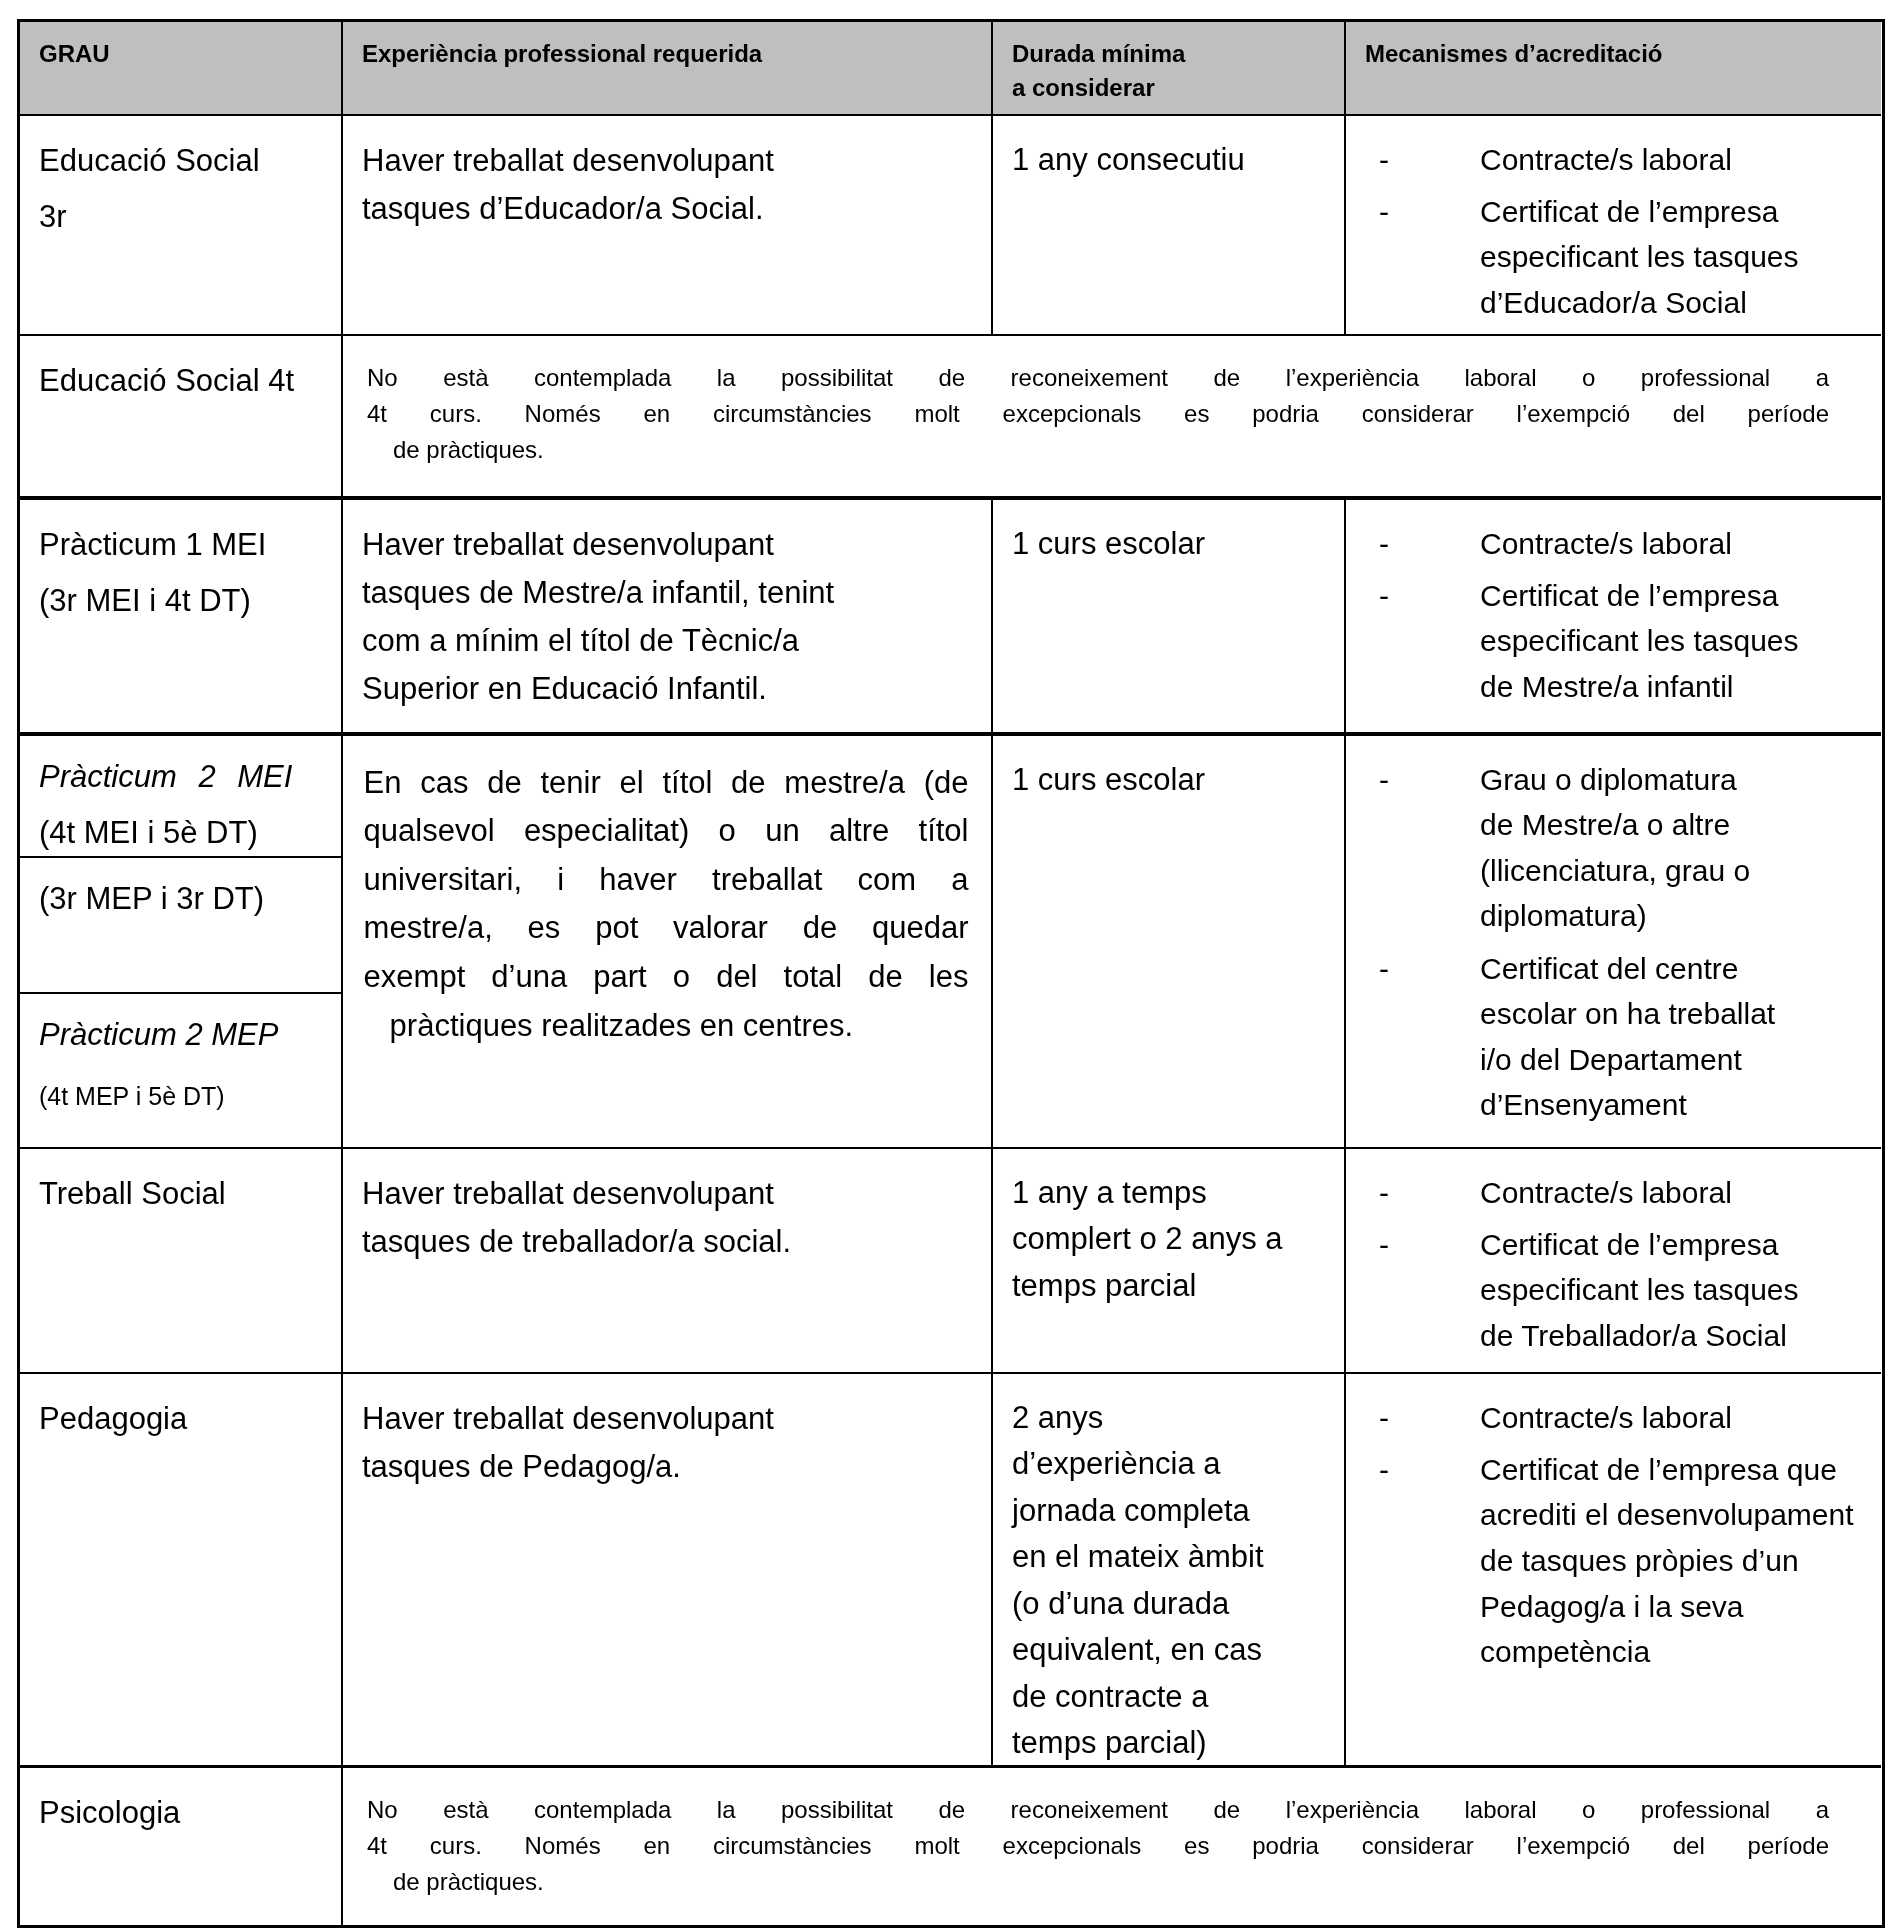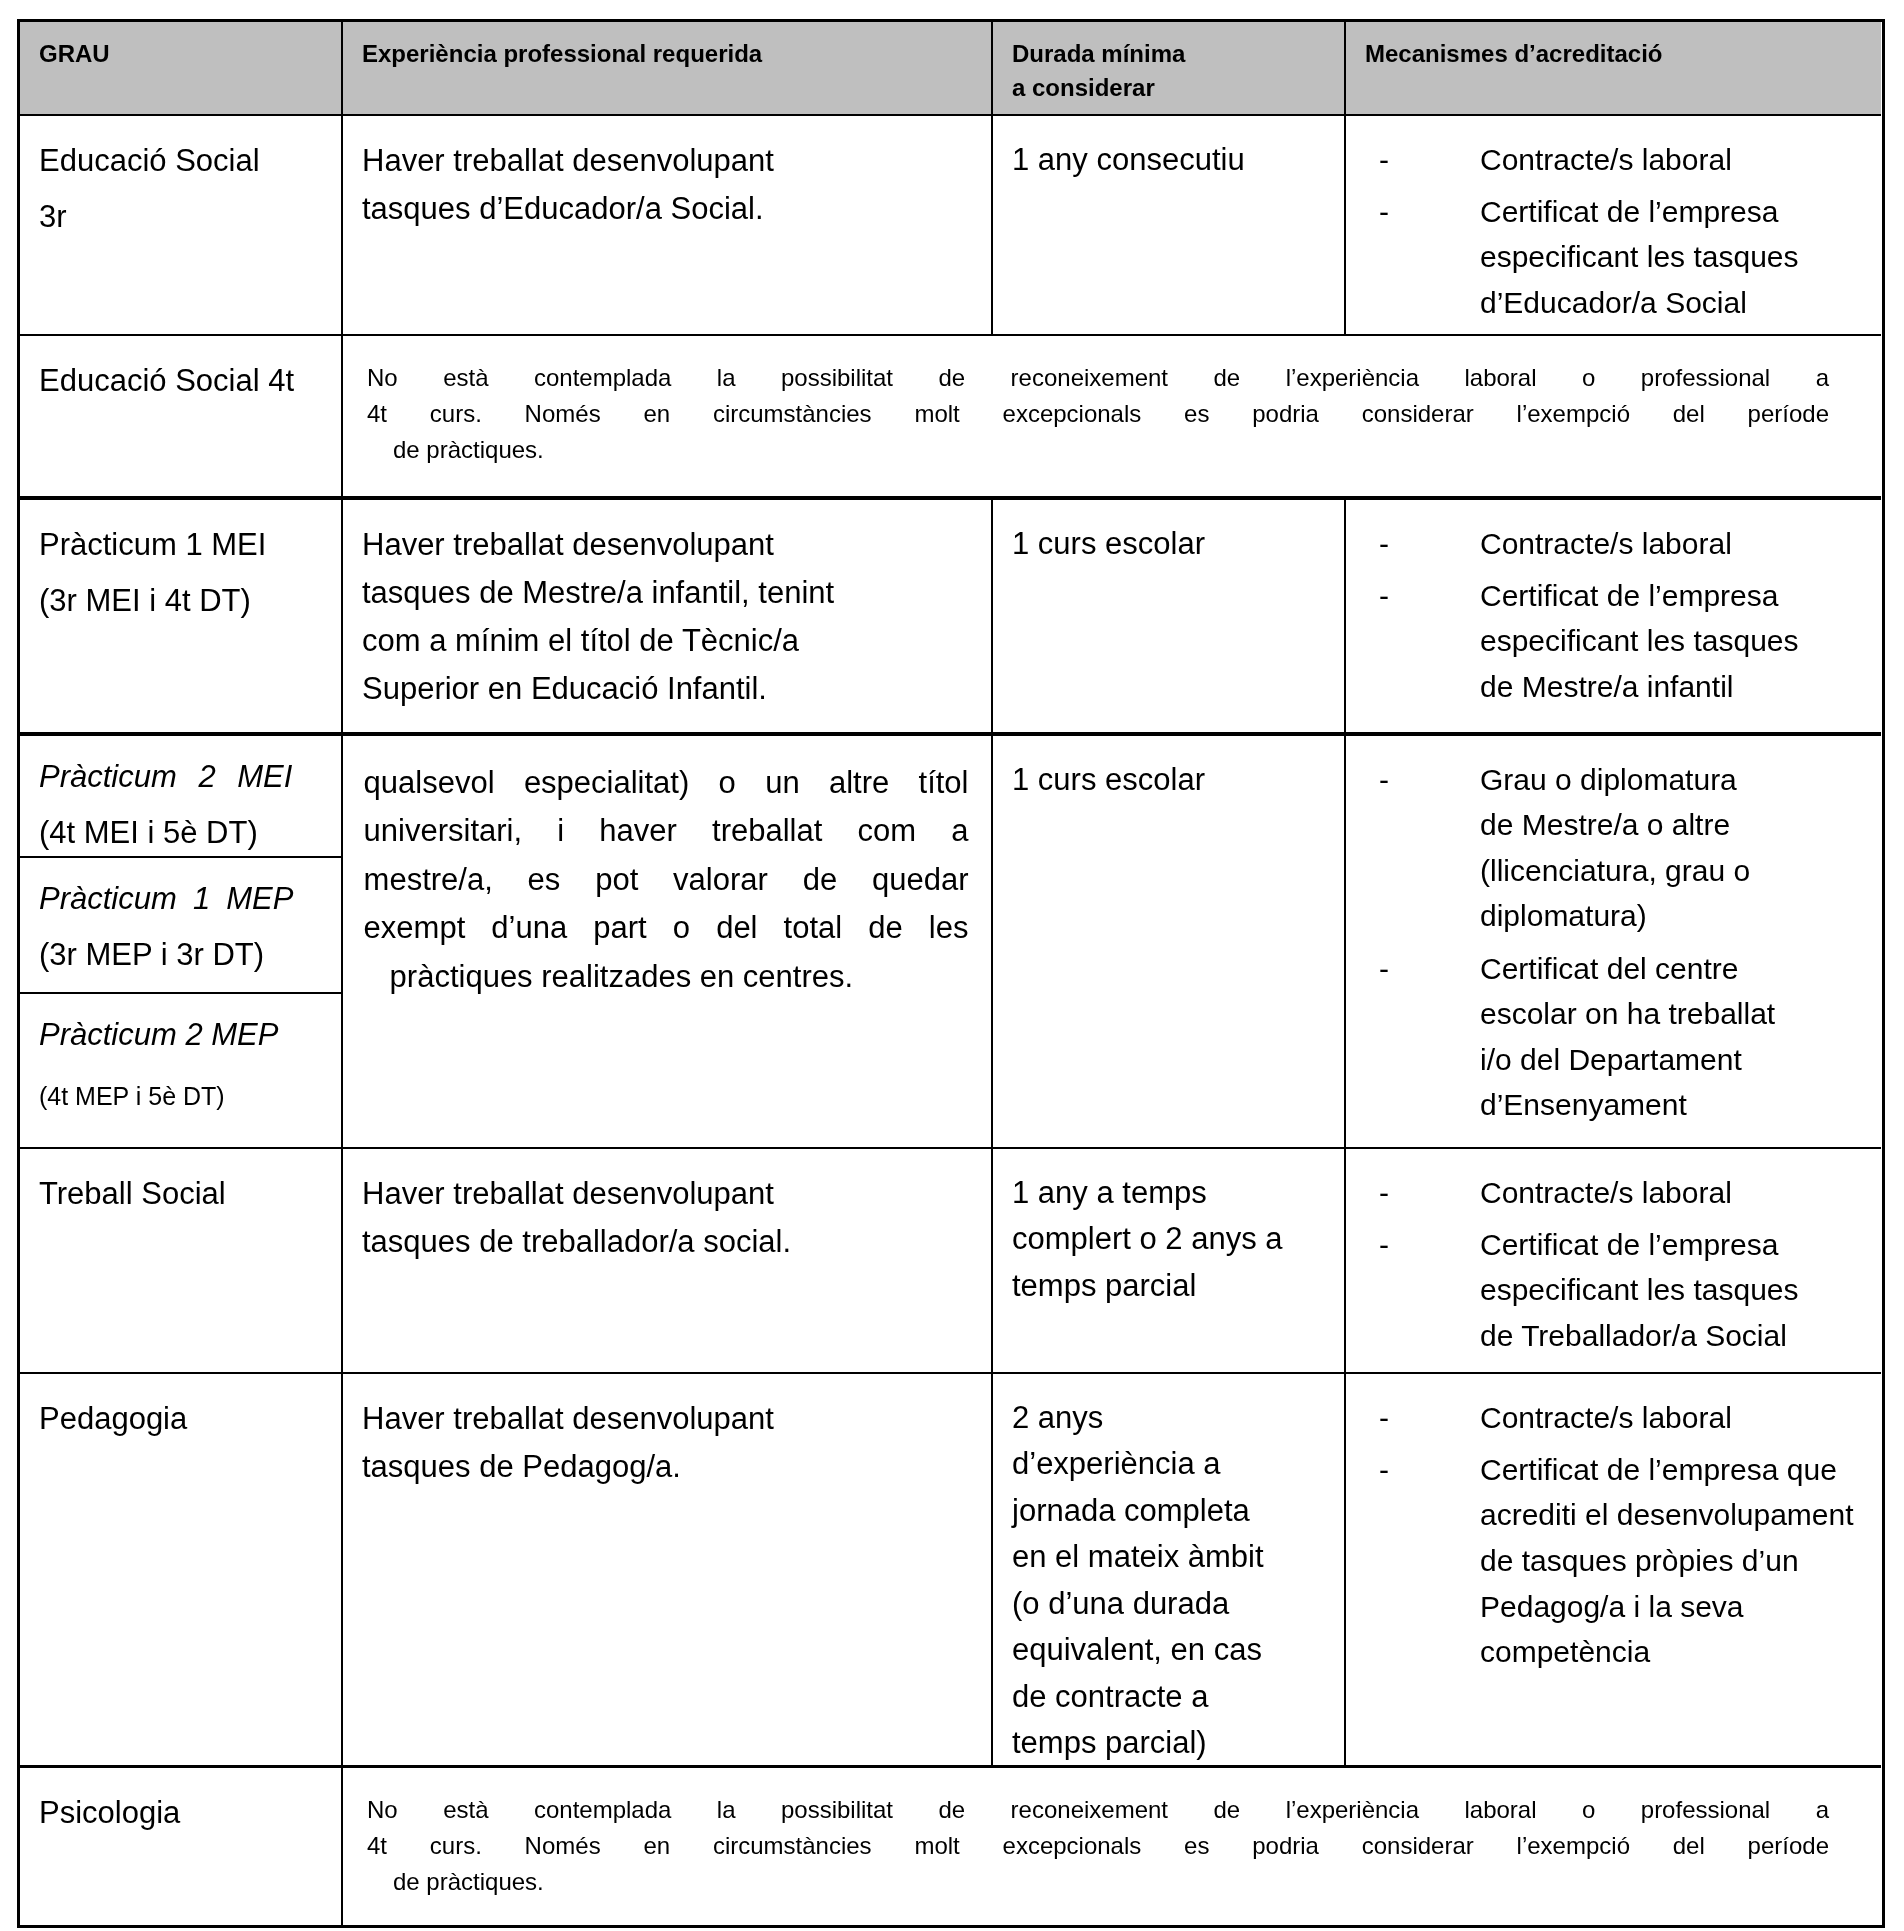--- a/index.html
+++ b/index.html
@@ -154,20 +154,21 @@
 especificant les tasques
 de Mestre/a infantil</span>
       </div>
     </div>
 
     <div class="cell sub-grau">
       <span class="nom ws-wide">Pràcticum 2 MEI</span>
       <span class="detall">(4t MEI i 5è DT)</span>
     </div>
     <div class="cell just-cell g-exp">
+      <span class="jline">En cas de tenir el títol de mestre/a (de</span>
       <span class="jline">qualsevol especialitat) o un altre títol</span>
       <span class="jline">universitari, i haver treballat com a</span>
       <span class="jline">mestre/a, es pot valorar de quedar</span>
       <span class="jline">exempt d’una part o del total de les</span>
       <span class="jline jlast">pràctiques realitzades en centres.</span>
     </div>
     <div class="cell dur-cell g-dur">1 curs escolar</div>
     <div class="cell mec-cell last-col g-mec">
       <div class="mec-item">
         <span class="mec-dash">-</span>
@@ -178,21 +179,20 @@
       </div>
       <div class="mec-item">
         <span class="mec-dash">-</span>
         <span class="mec-text">Certificat del centre
 escolar on ha treballat
 i/o del Departament
 d’Ensenyament</span>
       </div>
     </div>
     <div class="cell sub-grau g-r6">
-      <span class="nom ws-med">Pràcticum 1 MEP</span>
       <span class="detall">(3r MEP i 3r DT)</span>
     </div>
     <div class="cell sub-grau g-r7">
       <span class="nom">Pràcticum 2 MEP</span>
       <span class="detall detall-small">(4t MEP i 5è DT)</span>
     </div>
 
     <div class="cell grau-cell">Treball Social</div>
     <div class="cell exp-cell">Haver treballat desenvolupant
 tasques de treballador/a social.</div>

